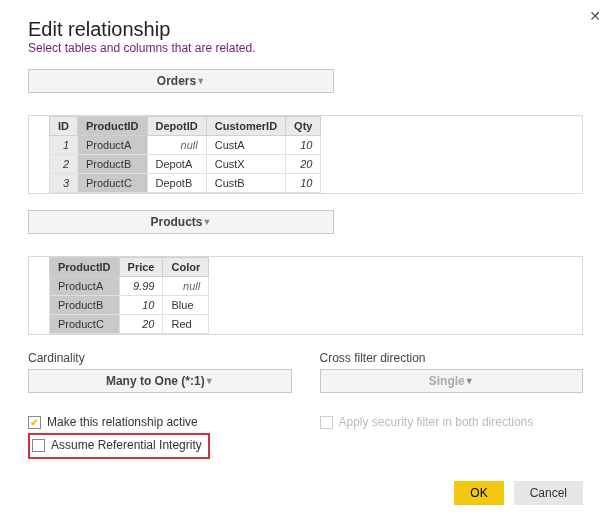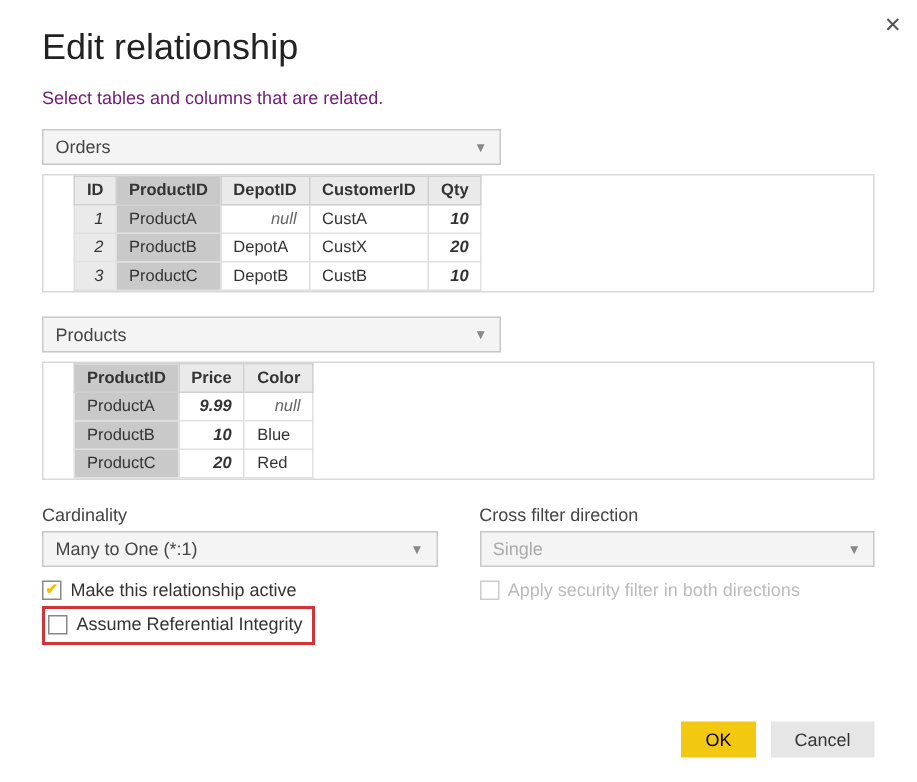--- a/index.html
+++ b/index.html
@@ -1,29 +1,29 @@
 <!DOCTYPE html>
 <html><head>
 <meta charset="utf-8">
 <style>
 * { box-sizing: border-box; margin: 0; padding: 0; }
 body { font-family: "Segoe UI", Arial, sans-serif; font-size: 12px; color: #333; background: #fff; width: 611px; height: 521px; position: relative; padding: 18px 28px; }
 .close-btn { position: absolute; top: 8px; right: 10px; font-size: 14px; color: #555; cursor: pointer; }
-.dialog-title { font-size: 24px; font-weight: 400; color: #222; margin-bottom: 12px; }
+.dialog-title { font-size: 20px; font-weight: 400; color: #222; margin-bottom: 0; }
 .subtitle { font-size: 12px; color: #701a75; margin-bottom: 14px; }
-.dropdown { display: flex; align-items: center; justify-content: space-between; border: 1px solid #c8c8c8; background: #f4f4f4; height: 24px; padding: 0 8px; font-size: 12px; color: #444; cursor: default; width: 306px; margin-bottom: 6px; }
+.dropdown { display: flex; align-items: center; justify-content: center; border: 1px solid #c8c8c8; background: #f4f4f4; height: 24px; padding: 0 8px; font-size: 12px; color: #444; cursor: default; width: 306px; margin-bottom: 22px; font-weight: bold; }
 .dropdown.disabled { color: #aaa; }
 .dropdown .chev { font-size: 9px; color: #888; }
 .data-grid { border: 1px solid #d9d9d9; width: 100%; margin-bottom: 16px; }
 .data-grid table { border-collapse: collapse; margin-left: 20px; }
 .data-grid th { background: #eaeaea; border: 1px solid #d0d0d0; padding: 3px 8px; font-weight: 600; font-size: 11px; text-align: left; }
 .data-grid td { border: 1px solid #e0e0e0; padding: 3px 8px; font-size: 11px; }
 .data-grid th.sel, .data-grid td.sel { background: #c9c9c9; }
 .data-grid td.rowhead { background: #eaeaea; text-align: right; font-style: italic; }
-.data-grid td.num { text-align: right; font-style: italic; font-weight: bold; }
+.data-grid td.num { text-align: right; font-style: italic; }
 .data-grid td.nullval { font-style: italic; color: #666; text-align: right; }
 .row-flex { display: flex; gap: 28px; margin-top: 4px; }
 .col { flex: 1; }
 .field-label { font-size: 12px; color: #444; margin-bottom: 4px; }
 .wide-dd { width: 100%; }
 .checkbox-row { display: flex; align-items: center; gap: 6px; margin-top: 8px; font-size: 12px; }
 .checkbox-row.disabled { color: #bbb; }
 .chk { width: 13px; height: 13px; border: 1px solid #888; display: inline-flex; align-items: center; justify-content: center; font-size: 10px; background: #fff; }
 .chk.checked { color: #ffb900; font-weight: bold; }
 .chk.disabled { border-color: #ccc; }

